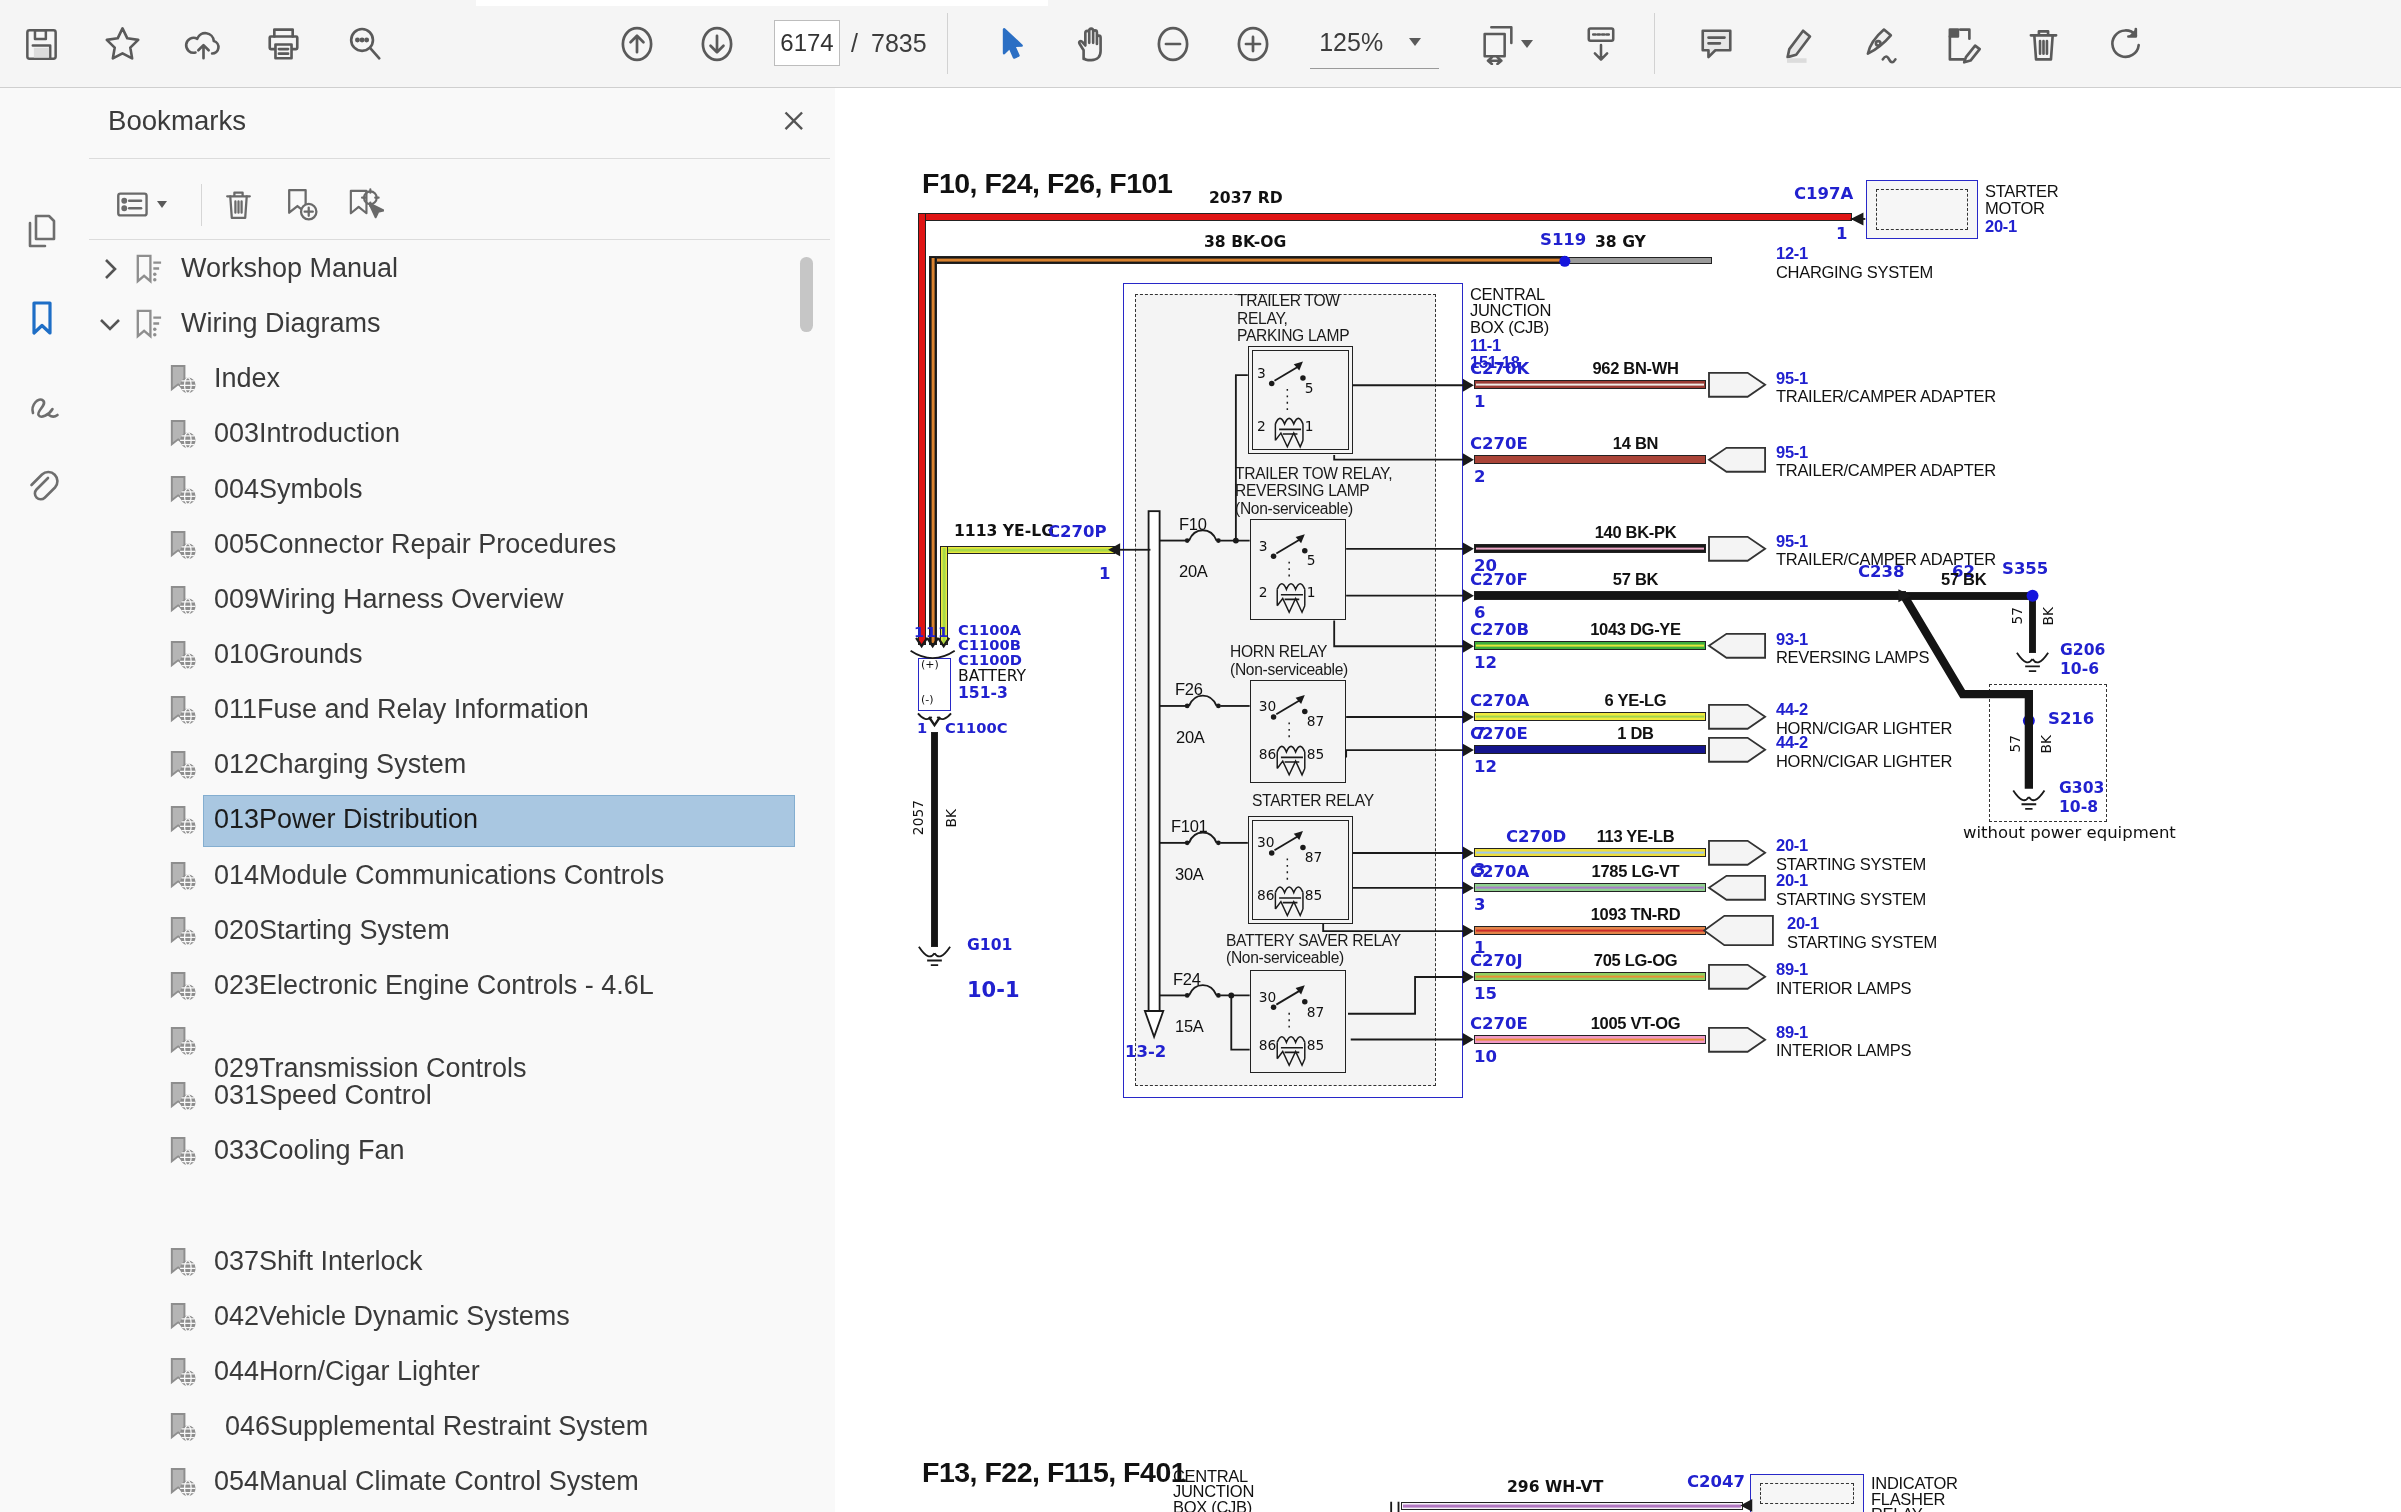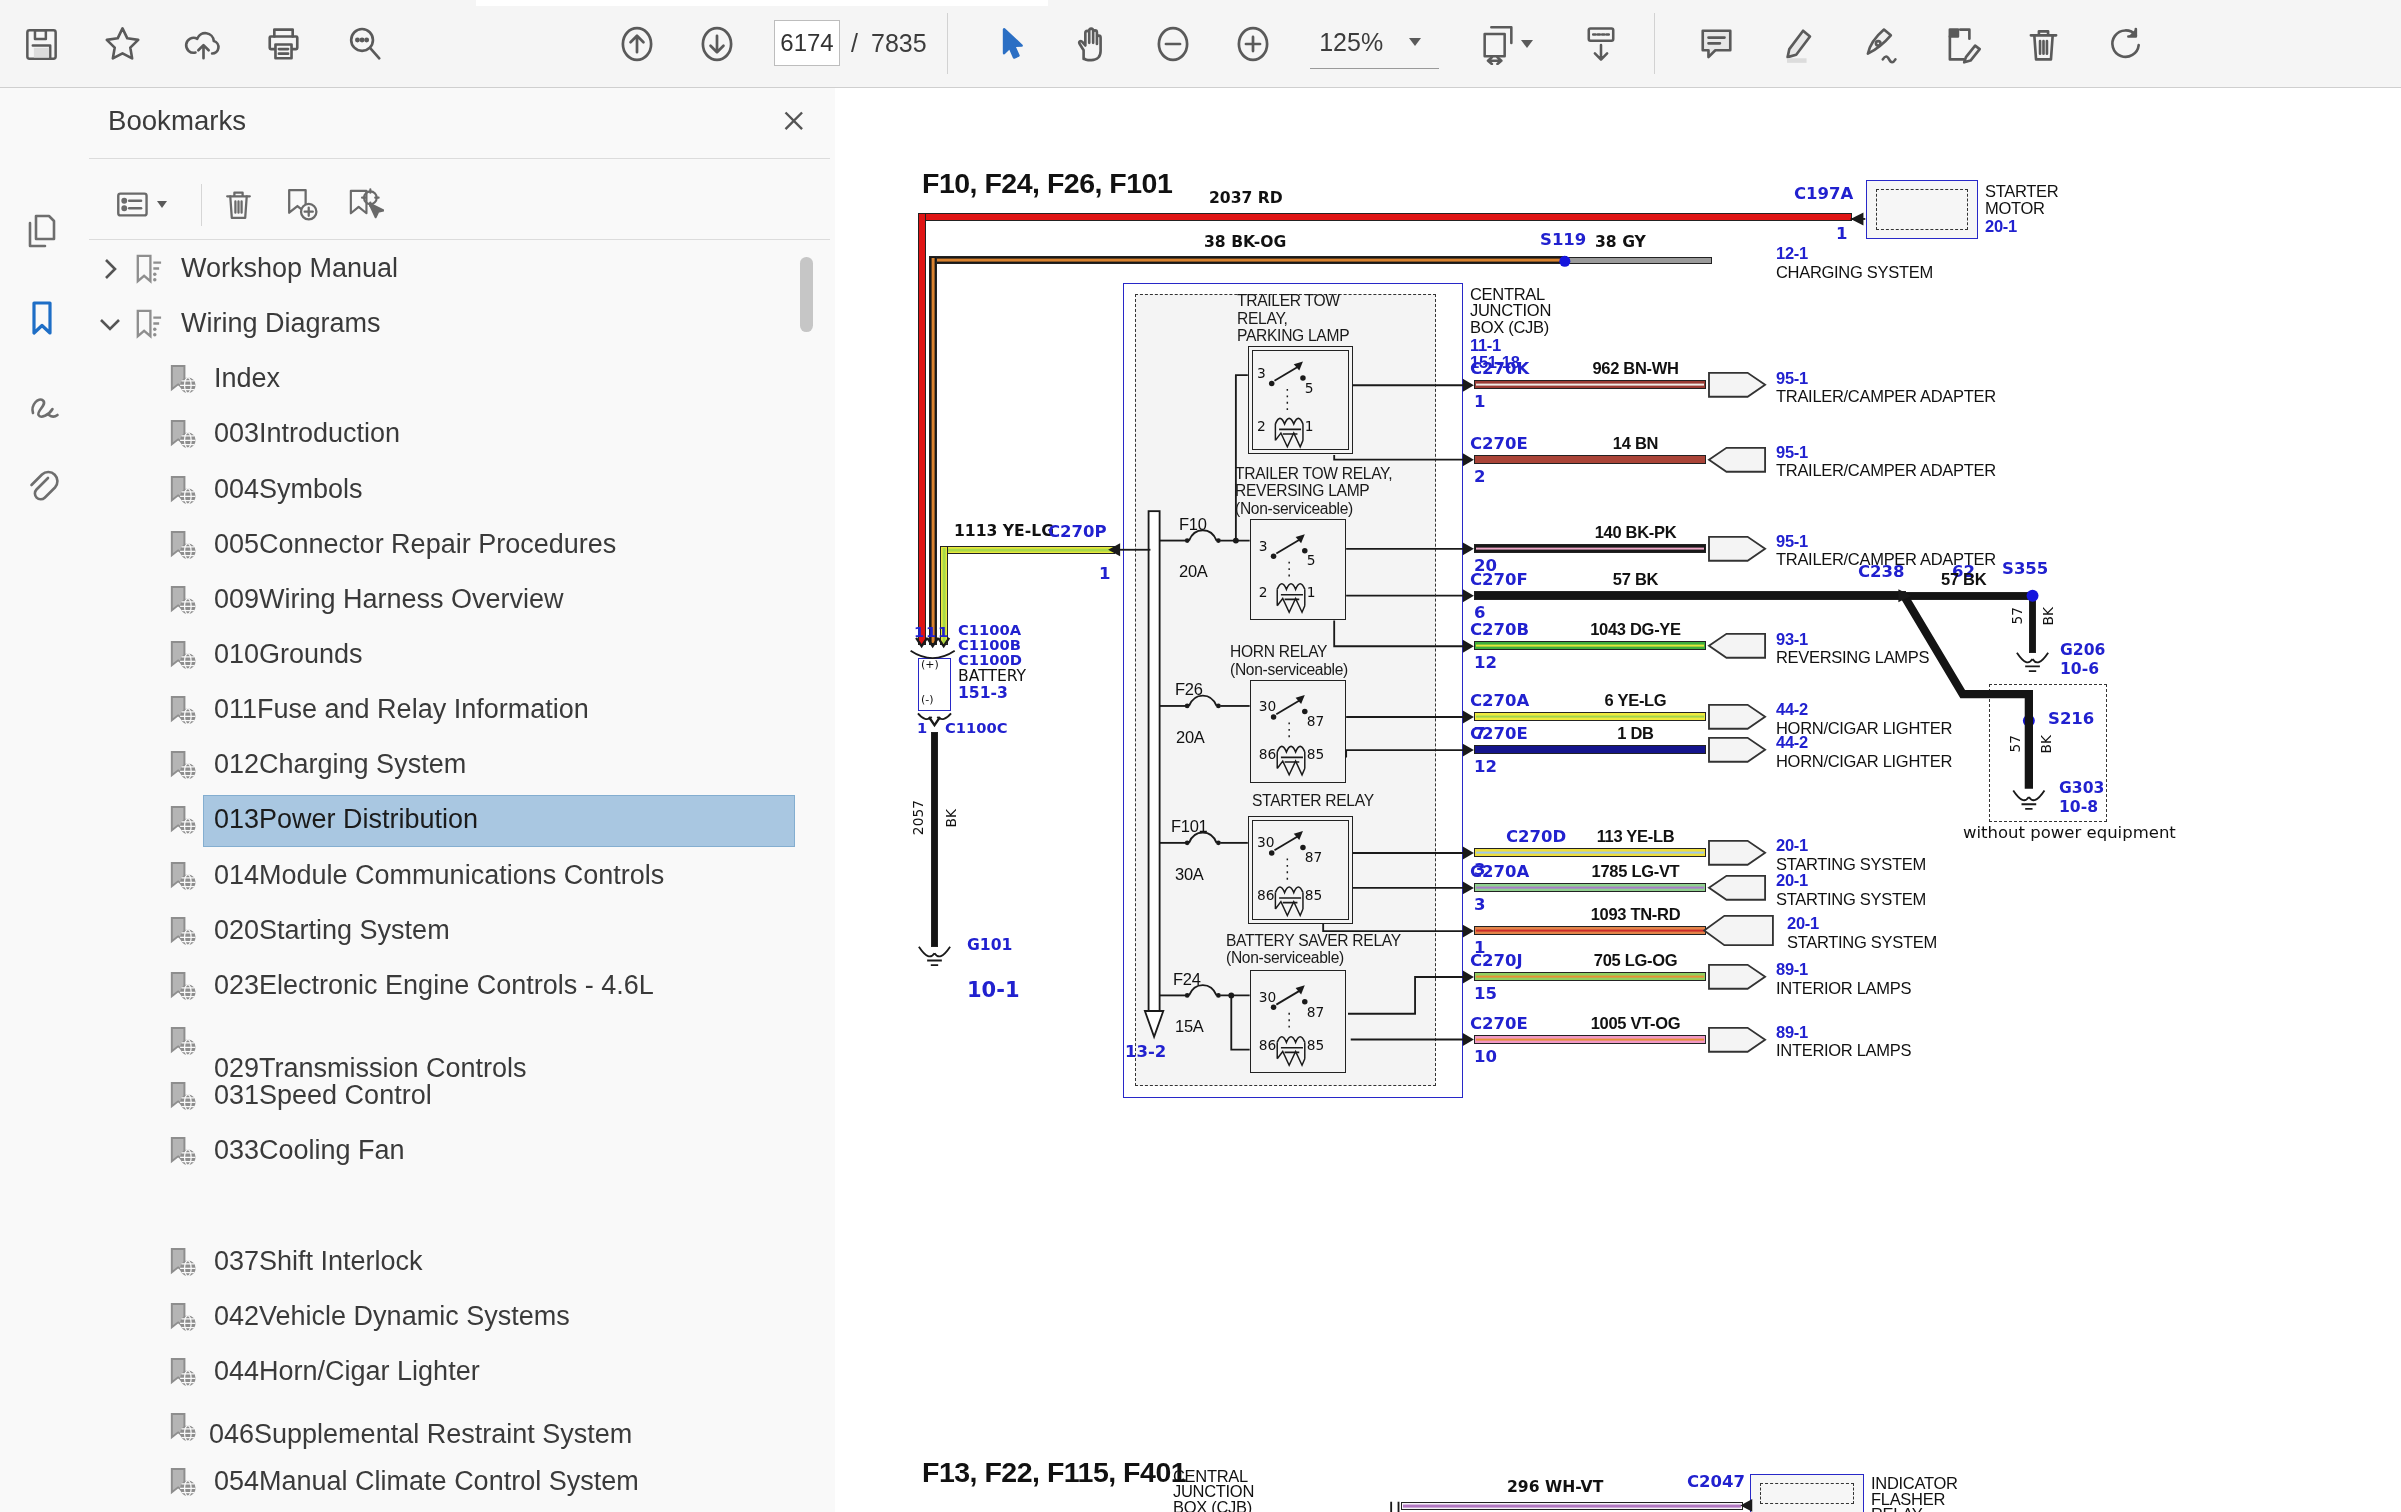--- a/index.html
+++ b/index.html
@@ -471,21 +471,21 @@
             </svg></div>
           <span class="bm-label" style="left:129px;">044Horn/Cigar Lighter</span>
         </div>
         <div class="bm-row" style="top:1158px;">
           <div class="bm-icon" style="left:81px;"><svg width="33" height="35" viewBox="0 0 34 34">
               <path d="M6 3 h13 v24 l-6.5 -5 -6.5 5 z" fill="#b5b5b5" stroke="#8e8e8e" stroke-width="2"></path>
               <circle cx="22.5" cy="23" r="8" fill="#8e8e8e"></circle>
               <ellipse cx="22.5" cy="23" rx="3.4" ry="8" fill="none" stroke="#f9f9f9" stroke-width="1.3"></ellipse>
               <path d="M14.5 23 h16 M16 18.5 h13 M16 27.5 h13" stroke="#f9f9f9" stroke-width="1.3" fill="none"></path>
             </svg></div>
-          <span class="bm-label" style="left:124px;margin-top:8px;">046Supplemental Restraint System</span>
+          <span class="bm-label" style="left:140px;">046Supplemental Restraint System</span>
         </div>
         <div class="bm-row" style="top:1213px;">
           <div class="bm-icon" style="left:81px;"><svg width="33" height="35" viewBox="0 0 34 34">
               <path d="M6 3 h13 v24 l-6.5 -5 -6.5 5 z" fill="#b5b5b5" stroke="#8e8e8e" stroke-width="2"></path>
               <circle cx="22.5" cy="23" r="8" fill="#8e8e8e"></circle>
               <ellipse cx="22.5" cy="23" rx="3.4" ry="8" fill="none" stroke="#f9f9f9" stroke-width="1.3"></ellipse>
               <path d="M14.5 23 h16 M16 18.5 h13 M16 27.5 h13" stroke="#f9f9f9" stroke-width="1.3" fill="none"></path>
             </svg></div>
           <span class="bm-label" style="left:129px;">054Manual Climate Control System</span>
         </div>

